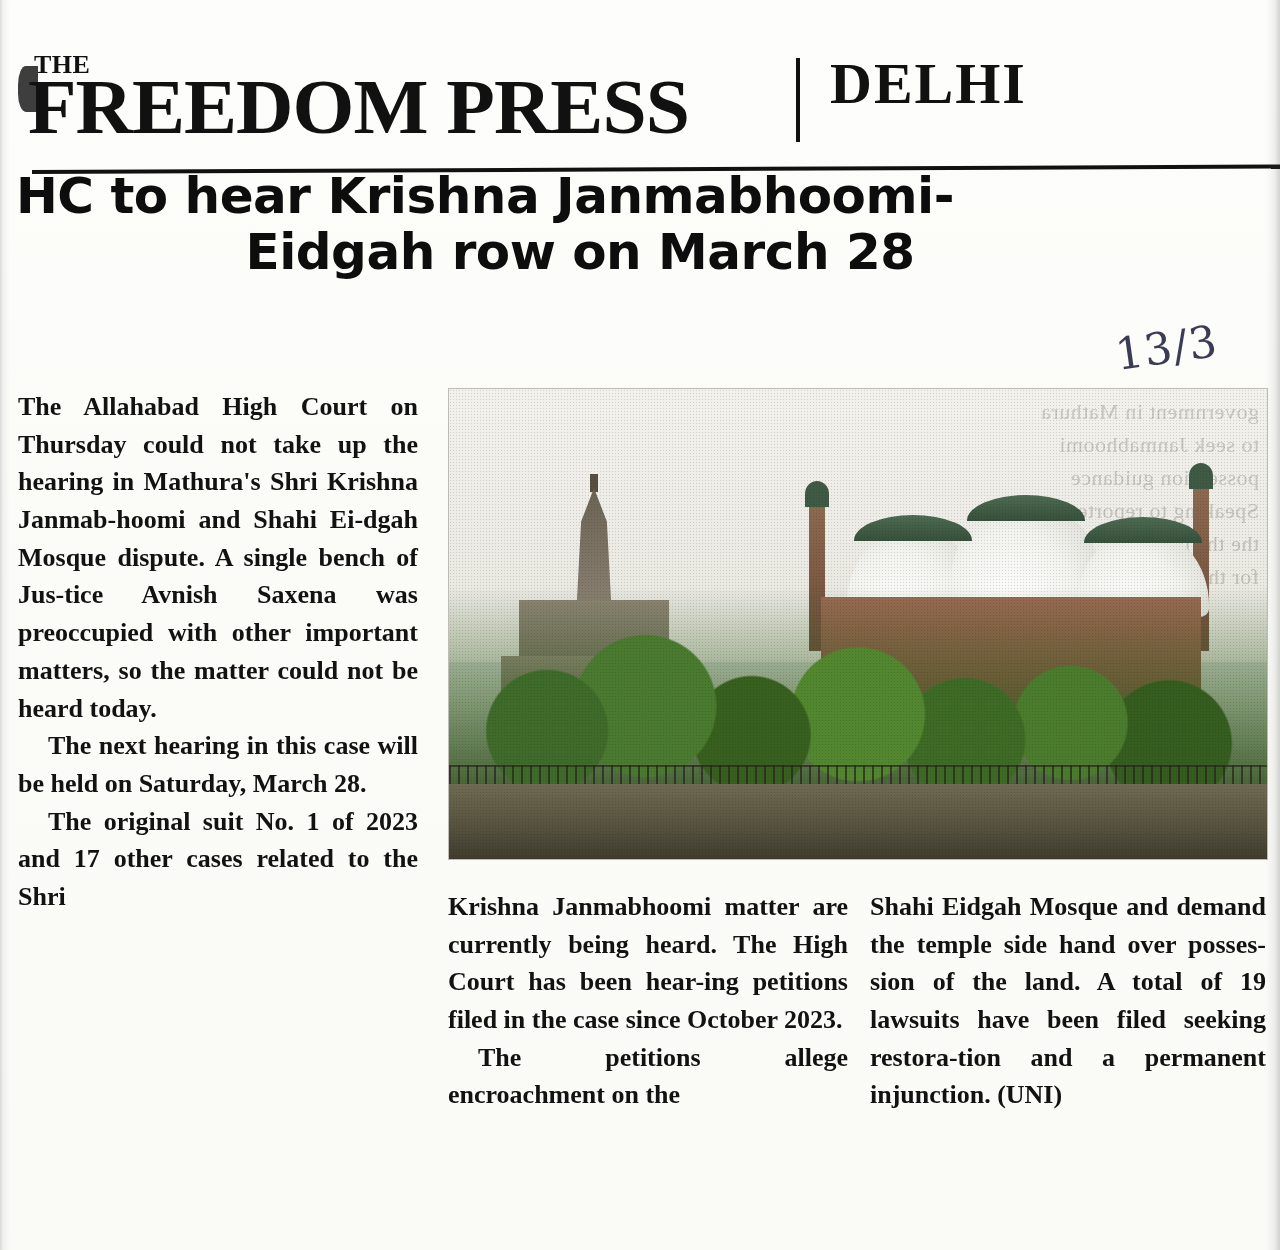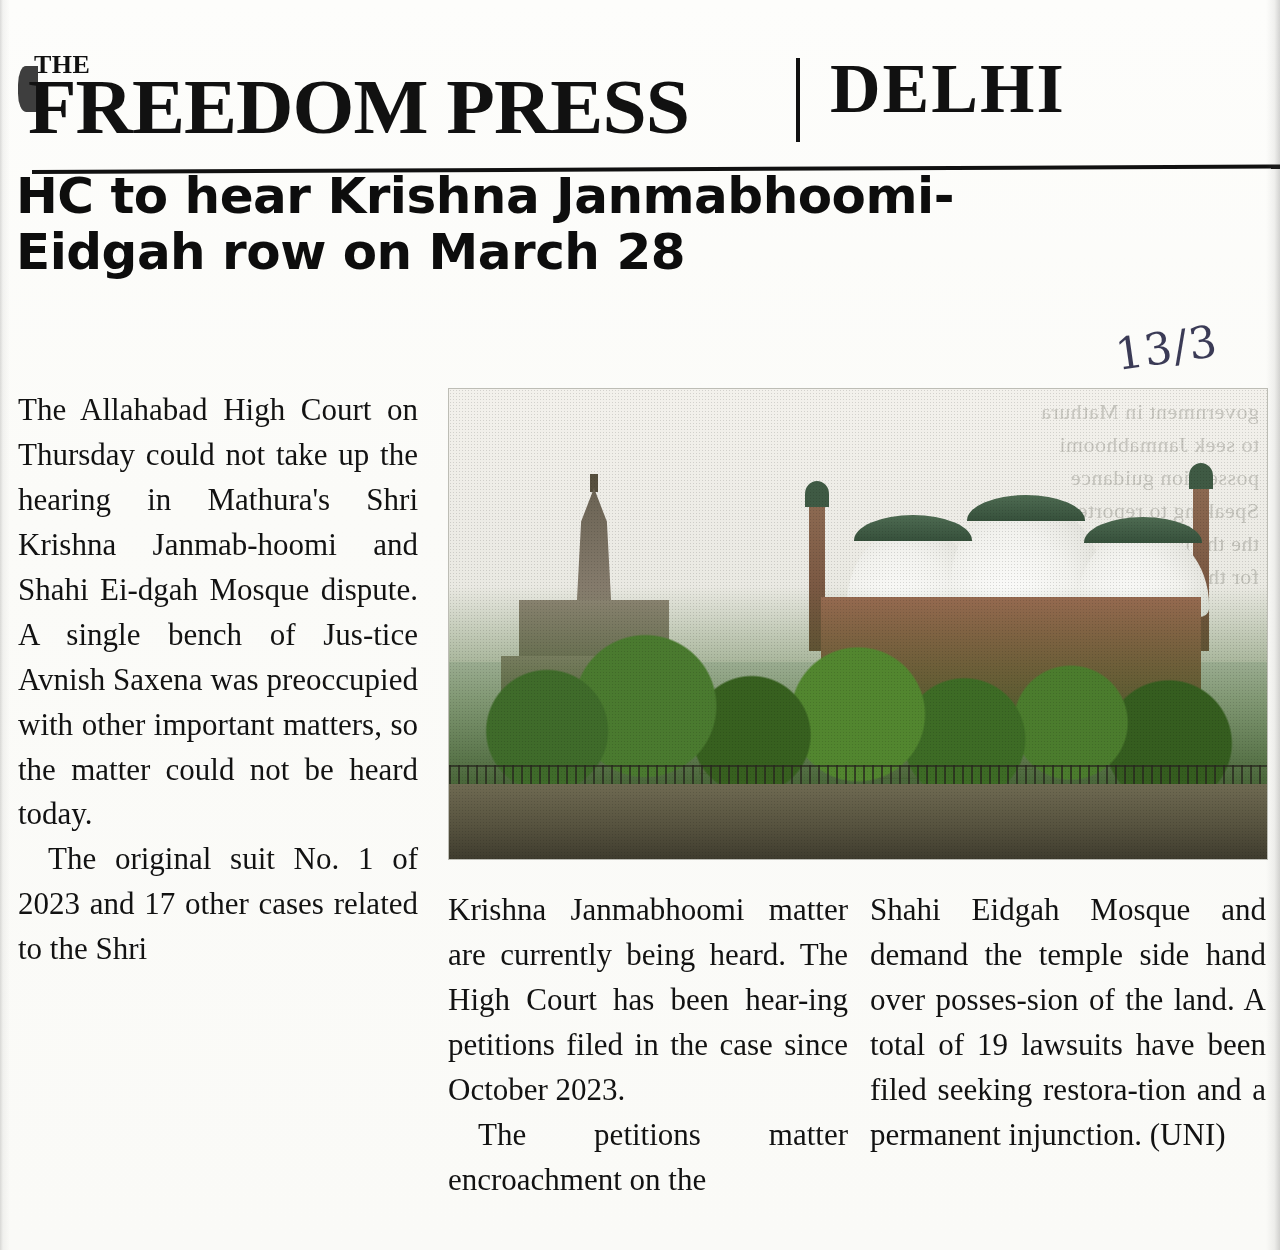--- a/index.html
+++ b/index.html
@@ -70,21 +70,21 @@
     width: 4px;
     height: 84px;
     background: #111;
   }
   .masthead-edition {
     position: absolute;
     left: 812px;
     top: 34px;
     font-family: "Liberation Serif", serif;
     font-weight: bold;
-    font-size: 70px;
+    font-size: 58px;
     letter-spacing: 2px;
     line-height: 0.95;
     white-space: nowrap;
   }
   .masthead-rule {
     position: absolute;
     left: 14px;
     top: 148px;
     width: 1248px;
     height: 4px;
@@ -110,21 +110,21 @@
     top: 168px;
     width: 1248px;
     font-family: "DejaVu Sans", sans-serif;
     font-weight: bold;
     font-size: 50px;
     line-height: 1.12;
     letter-spacing: -0.5px;
     color: #0d0d0d;
   }
   .headline .l1 { display: block; text-align: left; }
-  .headline .l2 { display: block; padding-right: 120px; }
+  .headline .l2 { display: block; text-align: center; padding-right: 120px; }
 
   .handwriting {
     position: absolute;
     right: 62px;
     top: 322px;
     font-family: "DejaVu Serif", serif;
     font-size: 44px;
     color: #1a1a3a;
     transform: rotate(-8deg);
     letter-spacing: 1px;
@@ -150,26 +150,27 @@
     font-family: "DejaVu Sans", sans-serif;
     font-weight: bold;
     font-size: 26px;
     letter-spacing: 0.2px;
     margin: 0 0 6px 0;
     color: #0d0d0d;
   }
   p.body {
     margin: 0;
     font-family: "Liberation Serif", serif;
-    font-size: 31px;
+    font-size: 26px;
     line-height: 1.45;
     text-align: justify;
     text-justify: inter-word;
     color: #121212;
     hyphens: manual;
+    font-weight: bold;
   }
   p.body + p.body { text-indent: 30px; }
 
   
   .photo-wrap {
     position: absolute;
     left: 430px;
     top: 0px;
     width: 818px;
     height: 470px;
@@ -402,26 +403,27 @@
 
         <div class="trees"></div>
         <div class="fence"></div>
         <div class="ground"></div>
         <div class="halftone"></div>
       </div>
     </div>
 
     <div class="col col1">
       <p class="body">The Allahabad High Court on Thursday could not take up the hearing in Mathura's Shri Krishna Janmab-hoomi and Shahi Ei-dgah Mosque dispute. A single bench of Jus-tice Avnish Saxena was preoccupied with other important matters, so the matter could not be heard today.</p>
+      <p class="body">The next hearing in this case will be held on Saturday, March 28.</p>
       <p class="body">The original suit No. 1 of 2023 and 17 other cases related to the Shri</p>
     </div>
 
     <div class="lower c2">
       <p class="body">Krishna Janmabhoomi matter are currently being heard. The High Court has been hear-ing petitions filed in the case since October 2023.</p>
-      <p class="body">The petitions matter encroachment on the</p>
+      <p class="body">The petitions allege encroachment on the</p>
     </div>
 
     <div class="lower c3">
       <p class="body">Shahi Eidgah Mosque and demand the temple side hand over posses-sion of the land. A total of 19 lawsuits have been filed seeking restora-tion and a permanent injunction. (UNI)</p>
     </div>
 
   </div>
 
   <div class="scan-edge-right"></div>
   <div class="scan-edge-left"></div>

